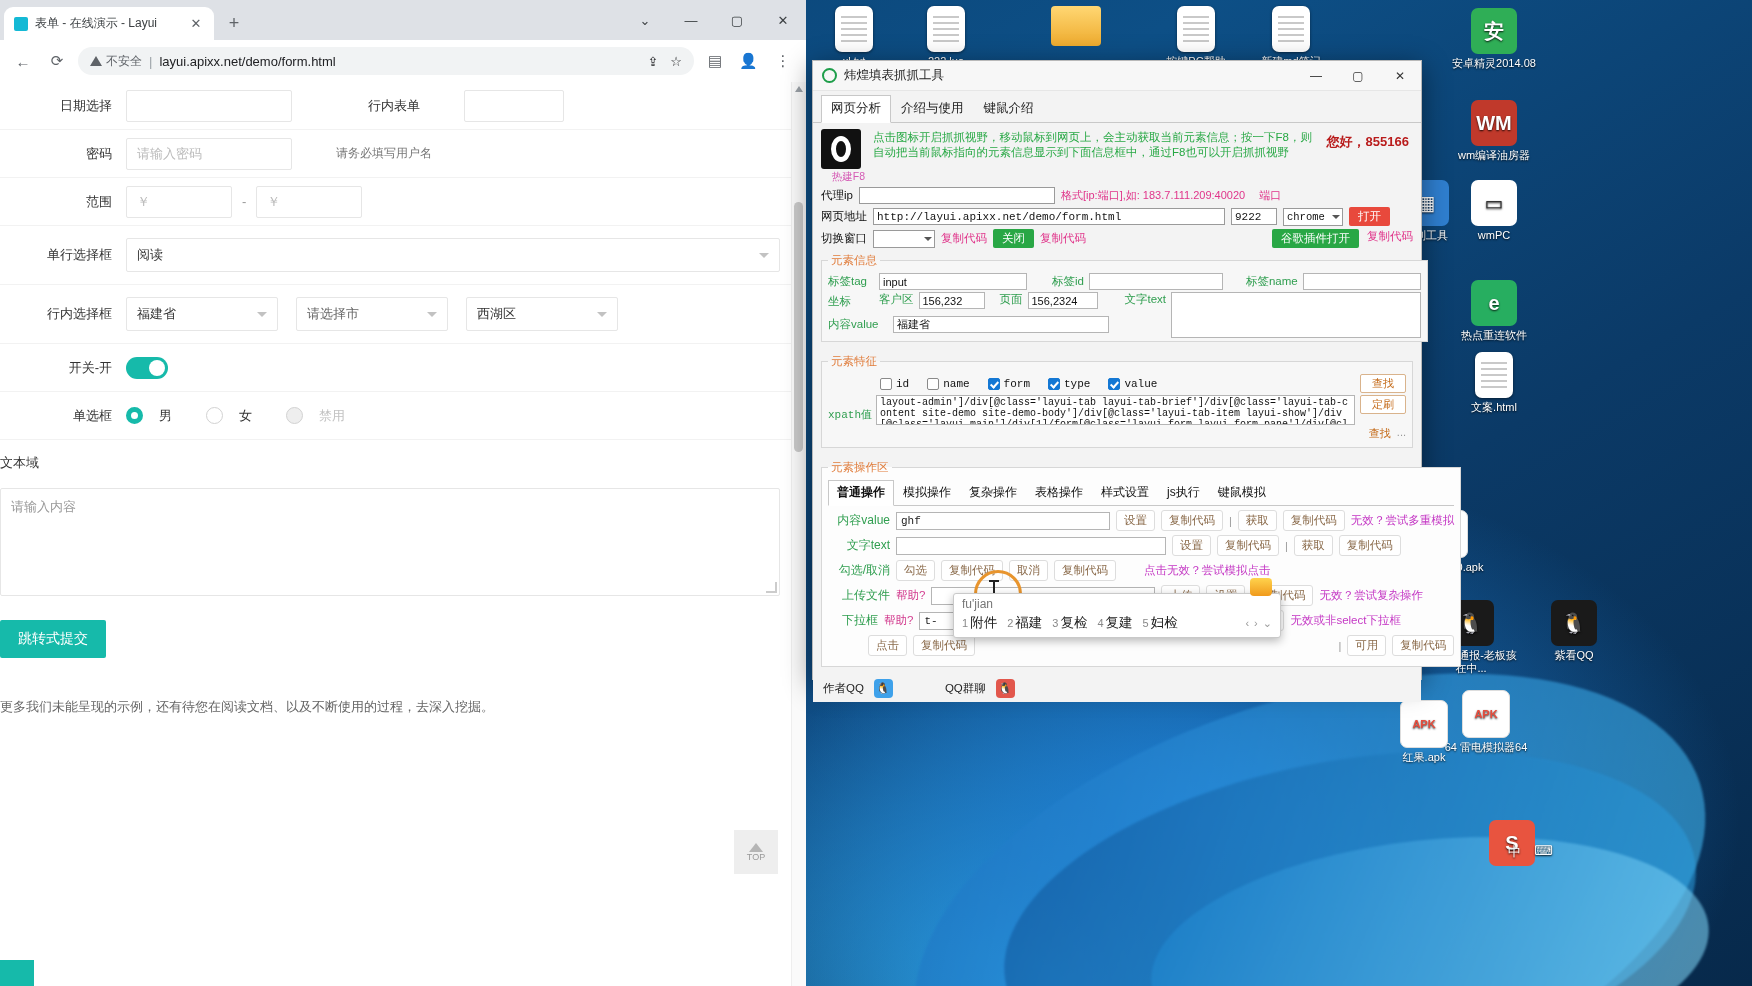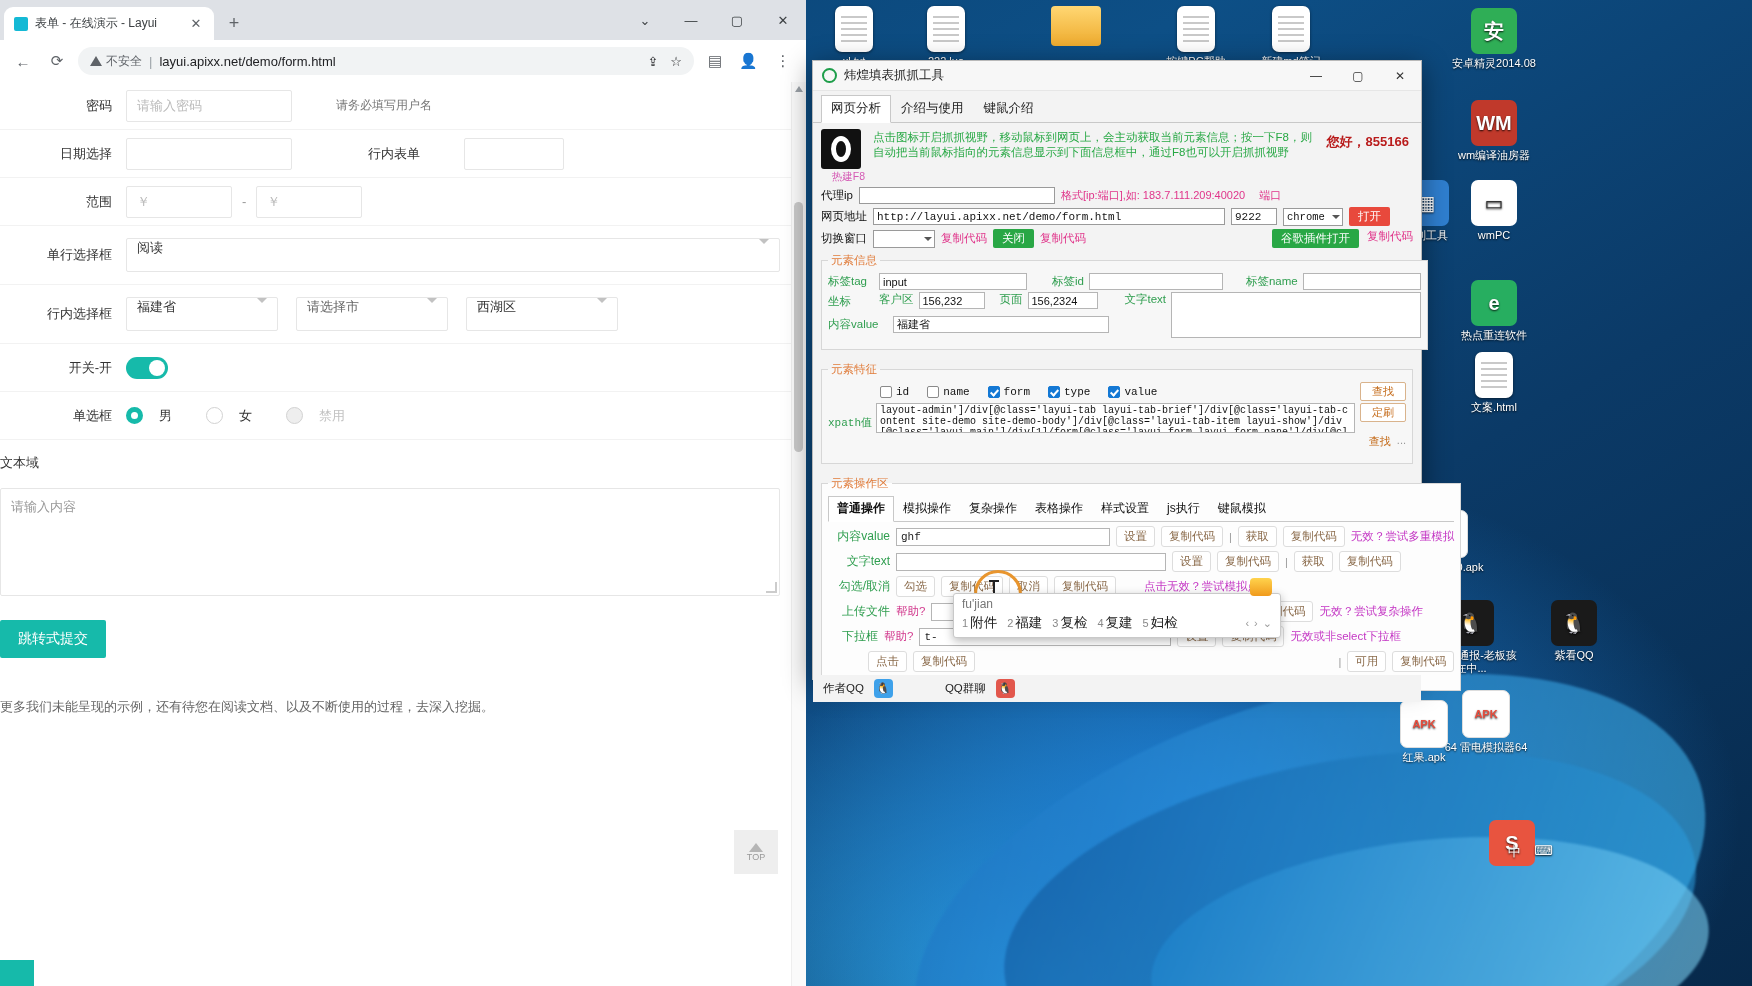--- a/index.html
+++ b/index.html
@@ -50,21 +50,21 @@
            padding:0 12px;gap:7px;font-size:13px;color:#202124;}
   .warn{display:flex;align-items:center;gap:4px;color:#5f6368;font-size:12px;}
   .warn .tri{width:0;height:0;border-left:6px solid transparent;border-right:6px solid transparent;border-bottom:10px solid #5f6368;position:relative;}
 
   #page{position:absolute;left:0;top:82px;width:806px;height:904px;background:#fff;overflow:hidden;}
   .lrow{display:flex;align-items:center;border-bottom:1px solid #f2f2f2;min-height:47px;padding:0 0 0 0;}
   .llabel{width:112px;text-align:right;padding-right:14px;font-size:13px;color:#333;flex:0 0 auto;}
   .lfield{flex:1;padding-right:26px;display:flex;align-items:center;gap:10px;}
   .linput{height:32px;border:1px solid #e6e6e6;border-radius:2px;background:#fff;font-size:13px;
           color:#333;display:flex;align-items:center;padding:0 10px;box-sizing:border-box;}
-  .lsel{height:34px;border:1px solid #e6e6e6;border-radius:2px;display:flex;
+  .lsel{height:34px;border:1px solid #e6e6e6;border-radius:2px;display:flex;align-items:center;
         padding:0 10px;font-size:13px;color:#666;justify-content:space-between;box-sizing:border-box;}
   .caret{width:0;height:0;border-left:5px solid transparent;border-right:5px solid transparent;border-top:5px solid #c2c2c2;}
   .hint{font-size:12px;color:#777;}
   .switch{width:42px;height:22px;border-radius:11px;background:#16baaa;position:relative;}
   .switch:after{content:"";position:absolute;right:3px;top:3px;width:16px;height:16px;border-radius:50%;background:#fff;}
   .radio{width:15px;height:15px;border-radius:50%;border:1px solid #d2d2d2;display:inline-block;vertical-align:middle;}
   .radio.on{border:5px solid #16baaa;width:7px;height:7px;}
   .radio.dis{background:#eee;}
   .rlabel{font-size:13px;color:#333;margin:0 24px 0 6px;}
   .rlabel.muted{color:#c2c2c2;}
@@ -112,21 +112,21 @@
   .fin{height:17px;border:1px solid #9a9a9a;background:#fff;font-size:11px;color:#111;
        padding:0 3px;display:flex;align-items:center;box-sizing:border-box;font-family:"Liberation Mono","DejaVu Sans Mono",monospace;}
   .pink{color:#e0348a;font-size:11px;}
   .gbtn{background:#29a745;color:#fff;font-size:11.5px;padding:2px 9px;border-radius:2px;}
   .rbtn{background:#e53935;color:#fff;font-size:11.5px;padding:2px 9px;border-radius:2px;}
   .lnk{color:#e0348a;font-size:11.5px;}
   .selbox{height:18px;border:1px solid #9a9a9a;background:#fff;display:flex;align-items:center;
           justify-content:flex-end;padding:0 2px;box-sizing:border-box;}
   .selbox .cr{width:0;height:0;border-left:4px solid transparent;border-right:4px solid transparent;border-top:4px solid #555;}
 
-  fieldset.grp{border:1px solid #d7d7d7;margin:5px 0 12px 0;padding:3px 6px 14px 6px;background:#f7f7f7;}
+  fieldset.grp{border:1px solid #d7d7d7;margin:5px 0 12px 0;padding:3px 6px 6px 6px;background:#f7f7f7;}
   fieldset.grp > legend{font-size:11.5px;color:#e07b39;padding:0 3px;}
 
   .erow{display:flex;align-items:center;gap:5px;margin:2px 0;}
   .elab{font-size:11.5px;color:#111;white-space:nowrap;}
   .egreen{color:#2f9e4f;}
   .ein{height:17px;border:1px solid #b5b5b5;background:#fff;font-size:11px;color:#111;padding:0 3px;
        display:flex;align-items:center;box-sizing:border-box;}
 
   .cbrow{display:flex;align-items:center;gap:18px;padding:2px 0 2px 52px;}
   .cb{display:flex;align-items:center;gap:4px;font-size:11px;color:#111;font-family:"Liberation Mono","DejaVu Sans Mono",monospace;}
@@ -292,34 +292,34 @@
       </span>
     </div>
     <div class="nbtn">▤</div>
     <div class="nbtn">👤</div>
     <div class="nbtn">⋮</div>
   </div>
 
   <div id="page">
 
     <div class="lrow">
-      <div class="llabel">密码</div>
-      <div class="lfield">
-        <div class="linput" style="width:166px;color:#bbb">请输入密码</div>
-        <div class="hint" style="margin-left:34px">请务必填写用户名</div>
-      </div>
-    </div>
-
-    <div class="lrow">
       <div class="llabel">日期选择</div>
       <div class="lfield">
         <div class="linput" style="width:166px"></div>
         <div style="width:44px"></div>
         <div class="llabel" style="width:auto;padding:0 0 0 12px;text-align:left">行内表单</div>
         <div class="linput" style="width:100px;margin-left:34px"></div>
+      </div>
+    </div>
+
+    <div class="lrow">
+      <div class="llabel">密码</div>
+      <div class="lfield">
+        <div class="linput" style="width:166px;color:#bbb">请输入密码</div>
+        <div class="hint" style="margin-left:34px">请务必填写用户名</div>
       </div>
     </div>
 
     <div class="lrow">
       <div class="llabel">范围</div>
       <div class="lfield">
         <div class="linput" style="width:106px;color:#bbb">￥</div>
         <span style="color:#999">-</span>
         <div class="linput" style="width:106px;color:#bbb">￥</div>
       </div>

